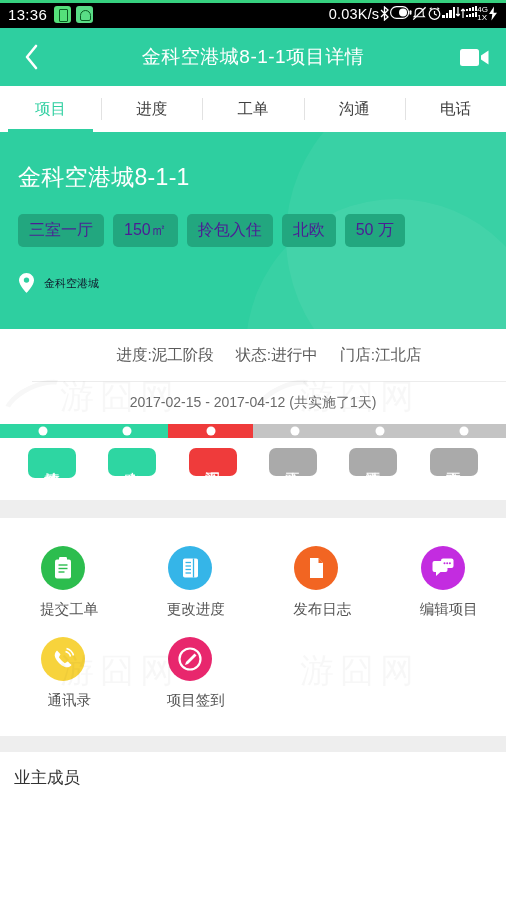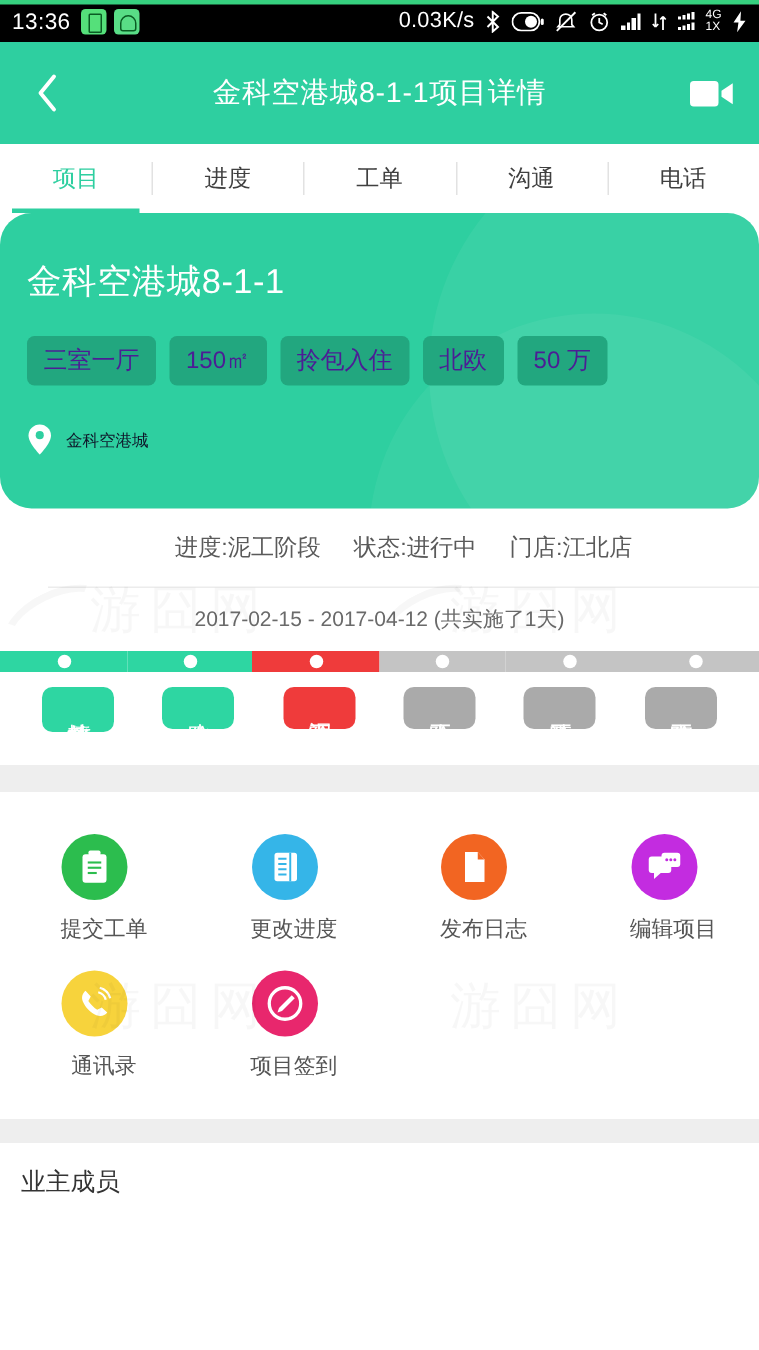--- a/index.html
+++ b/index.html
@@ -26,37 +26,37 @@
   .sb-appicon.battery-app { background: #55e07a; }
   .sb-appicon.battery-app::after {
     content: ""; position: absolute; left: 5px; top: 3px; width: 7px; height: 11px;
     border: 1px solid #0a5c23; border-radius: 1px;
   }
   .sb-appicon.robot-app { background: #59dd86; }
   .sb-appicon.robot-app::after {
     content: ""; position: absolute; left: 4px; top: 4px; width: 9px; height: 9px;
     border: 1px solid #0a5c23; border-radius: 50% 50% 2px 2px;
   }
-  .sb-right { margin-left: auto; display: flex; align-items: center; gap: 7px; }
+  .sb-right { margin-left: auto; display: flex; align-items: flex-start; }
   .sb-speed { font-size: 14.5px; letter-spacing: .2px; }
   .sb-ico { display: inline-flex; align-items: center; justify-content: center; }
   .sb-sig { display: flex; align-items: flex-end; gap: 1px; height: 12px; }
   .sb-sig i { width: 2.5px; background: #fff; display: block; }
   .sb-sig i:nth-child(1){height:3px} .sb-sig i:nth-child(2){height:5px}
   .sb-sig i:nth-child(3){height:8px} .sb-sig i:nth-child(4){height:11px}
   .sb-dual { display: flex; flex-direction: column; gap: 1.5px; }
   .sb-dual .row { display: flex; align-items: flex-end; gap: 1px; height: 5px; }
   .sb-dual .row i { width: 2px; background: #fff; display: block; }
   .sb-dual .row i:nth-child(1){height:2px} .sb-dual .row i:nth-child(2){height:3px}
   .sb-dual .row i:nth-child(3){height:4px} .sb-dual .row i:nth-child(4){height:5px}
   .sb-nettxt { display: flex; flex-direction: column; font-size: 8px; line-height: 1.05; }
 
   
   .navbar {
-    height: 68px; background: #2ecfa0;
+    height: 58px; background: #2ecfa0;
     display: flex; align-items: center; padding: 0 14px;
     position: relative;
   }
   .nav-back { width: 34px; height: 34px; display: flex; align-items: center; justify-content: center; cursor: pointer; }
   .nav-title {
     position: absolute; left: 0; right: 0; text-align: center;
     color: #fff; font-size: 19px; pointer-events: none; letter-spacing: .5px;
   }
   .nav-video { margin-left: auto; width: 34px; height: 34px; display: flex; align-items: center; justify-content: center; z-index: 2; cursor: pointer; }
 
@@ -71,21 +71,20 @@
   }
   .tab.active { color: #2ecfa0; }
   .tab.active::after {
     content: ""; position: absolute; left: 8%; right: 8%; bottom: 0; height: 3px; background: #2ecfa0;
   }
 
   
   .hero {
     height: 197px; background: #2ecfa0; position: relative; overflow: hidden;
     padding: 30px 27px 0 18px;
-    border-radius: 21px;
   }
   .hero::before {
     content: ""; position: absolute; right: -110px; top: -60px;
     width: 330px; height: 330px; border-radius: 50%;
     background: rgba(255,255,255,0.055);
   }
   .hero::after {
     content: ""; position: absolute; right: -40px; bottom: -170px;
     width: 300px; height: 300px; border-radius: 50%;
     background: rgba(255,255,255,0.05);

